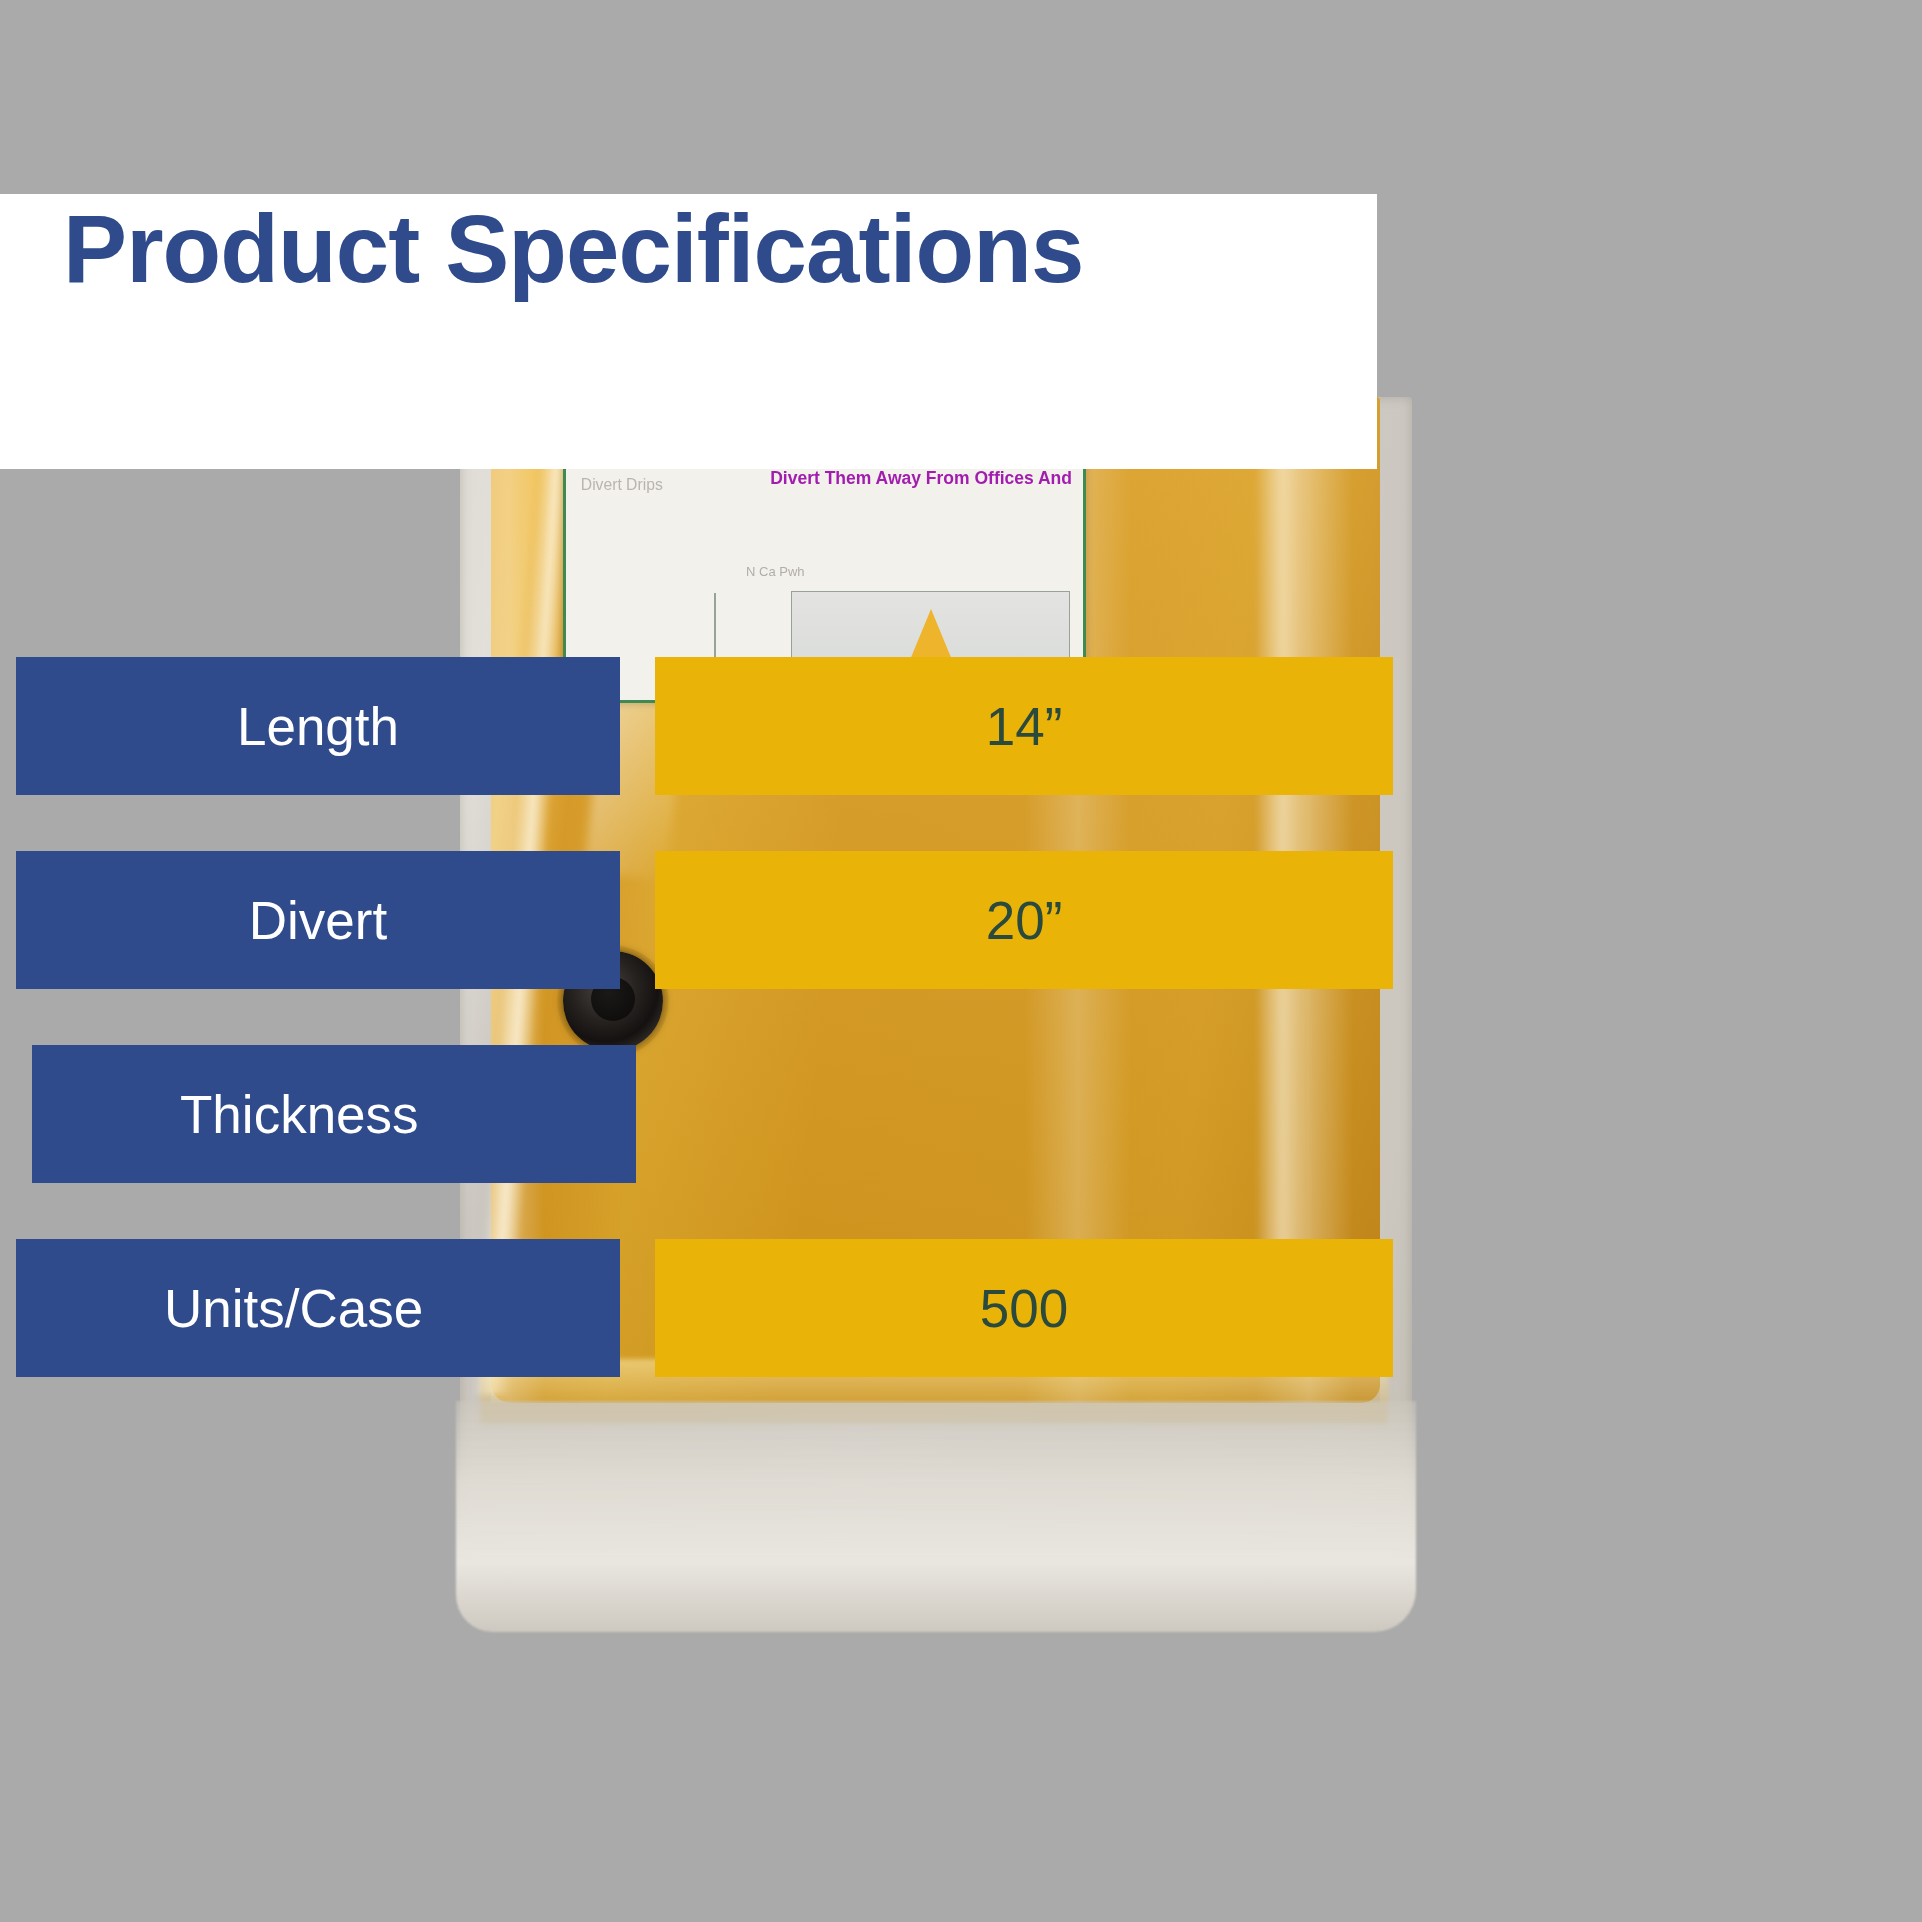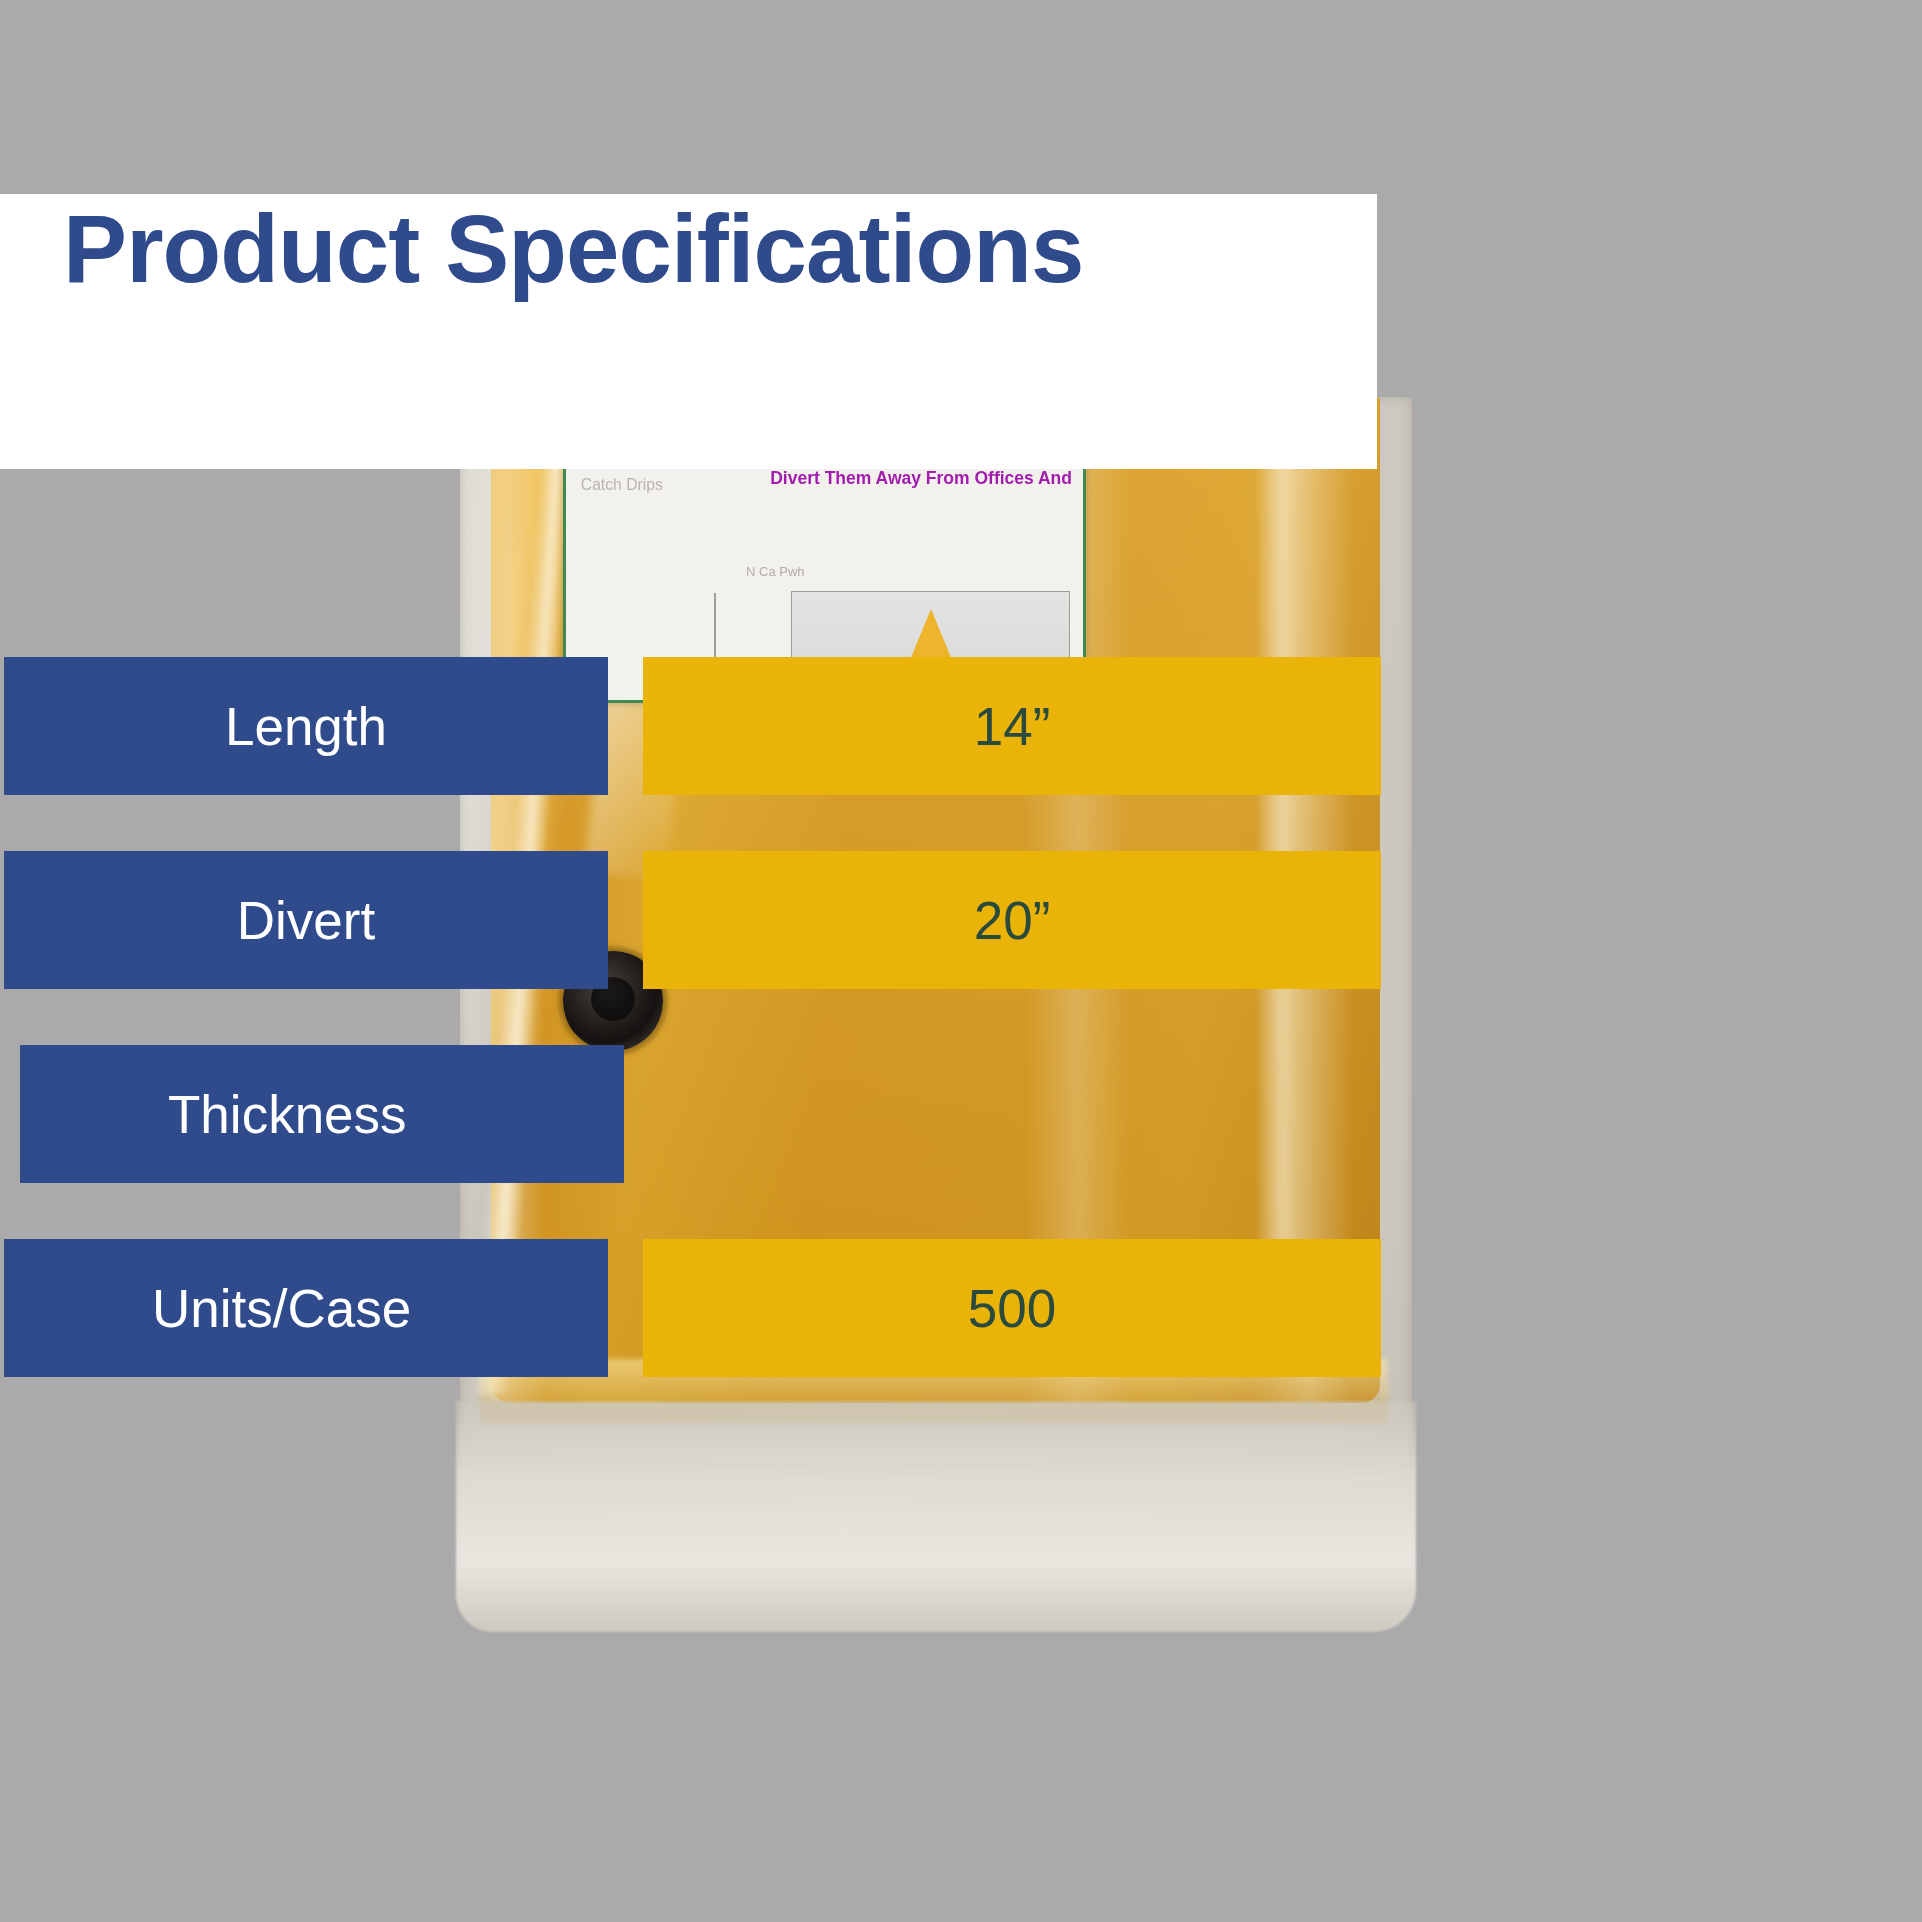--- a/index.html
+++ b/index.html
@@ -167,21 +167,21 @@
   #title-text{
     margin-left:63px;
     font-size:96px;
     font-weight:bold;
     color:#2f4b8c;
     letter-spacing:-0.9px;
     font-family:"Liberation Sans", sans-serif;
   }
 
   
-  .spec-row{position:absolute;left:4px;width:1377px;height:138px;}
+  .spec-row{position:absolute;left:16px;width:1377px;height:138px;}
   .spec-label{
     position:absolute;left:0;top:0;width:604px;height:138px;
     background:#2f4b8c;
     display:flex;align-items:center;justify-content:center;
     color:#ffffff;font-size:53px;
     font-family:"Liberation Sans", sans-serif;
   }
   .spec-label.left-align{justify-content:flex-start;padding-left:148px;box-sizing:border-box;}
   .spec-value{
     position:absolute;left:639px;top:0;width:738px;height:138px;
@@ -201,21 +201,21 @@
     <div class="crease-a"></div>
     <div class="crease-b"></div>
     <div class="crease-c"></div>
     <div class="yellow-fold"></div>
     <div class="sleeve-bottom"></div>
     <div class="grommet"></div>
 
     <div class="label">
       <div class="label-title">ULTRA-DRIP DIVERTER</div>
       <div class="label-sub">Divert Them Away From Offices And</div>
-      <div class="label-dim">Catch Drips</div>
+      <div class="label-dim">Divert Drips</div>
       <div class="label-dim2">N  Ca  Pwh</div>
       <div class="label-divider"></div>
       <div class="label-pic"></div>
     </div>
   </div>
 </div>
 
 <div id="title-band">
   <div id="title-text">Product Specifications</div>
 </div>

